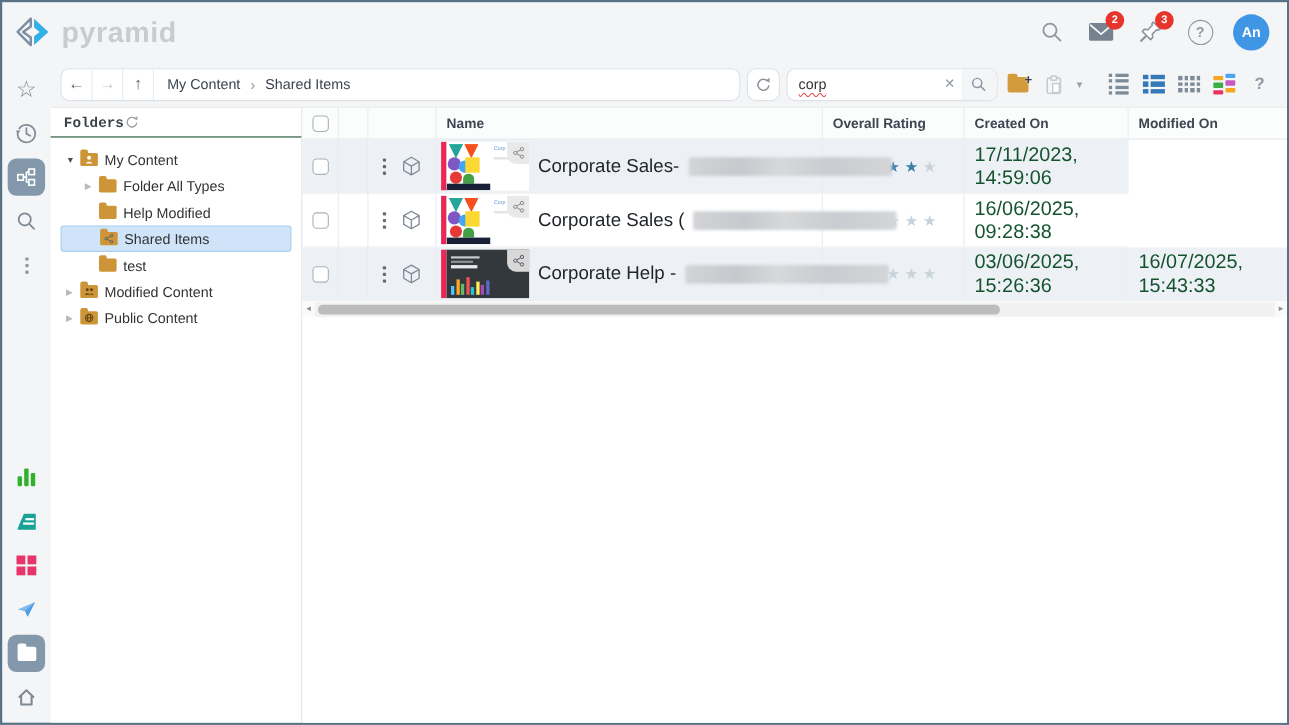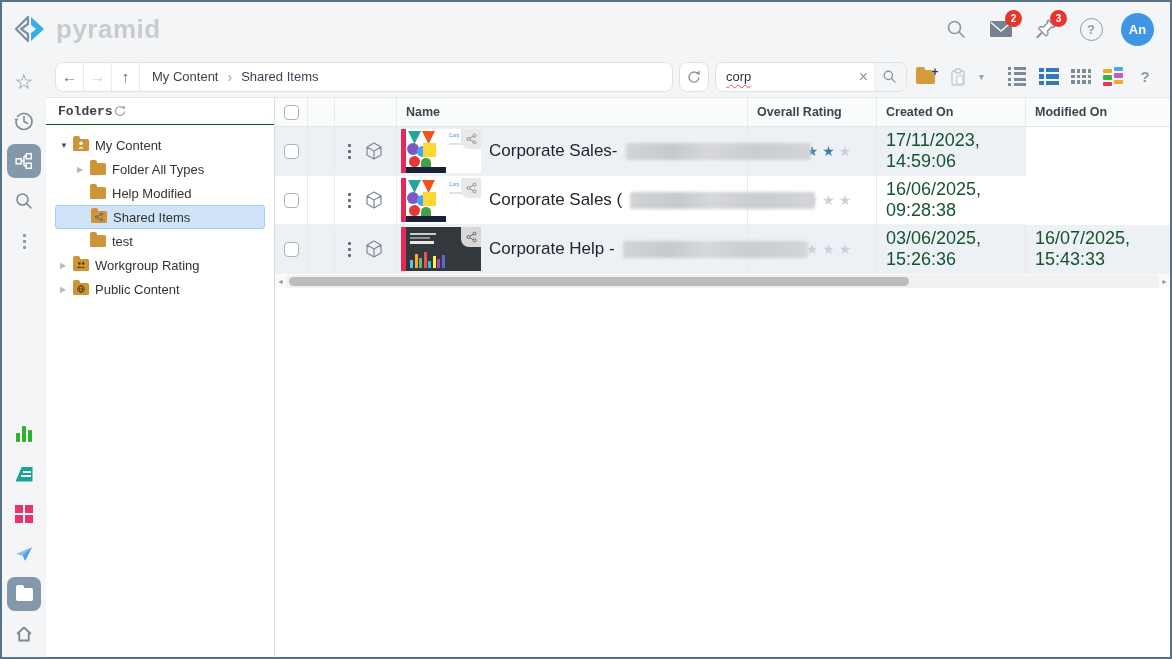--- a/index.html
+++ b/index.html
@@ -414,21 +414,21 @@
             <div class="titem">
               <span class="arr">▶</span>
               <span class="fold">
                 <svg width="10" height="8" viewBox="0 0 12 9">
                   <circle cx="4" cy="2.6" r="1.6" fill="#5d430f"></circle>
                     <path d="M1 8 Q4 4.8 7 8 Z" fill="#5d430f"></path>
                   <circle cx="8.6" cy="2.6" r="1.6" fill="#5d430f"></circle>
                     <path d="M6.4 8 Q8.6 5.2 11.2 8 Z" fill="#5d430f"></path>
                 </svg>
               </span>
-              <span class="lbl">Workgroup Rating</span>
+              <span class="lbl">Modified Content</span>
             </div>
 
             <div class="titem">
               <span class="arr">▶</span>
               <span class="fold">
                 <svg width="9" height="9" viewBox="0 0 10 10">
                   <circle cx="5" cy="5" r="3.8" fill="none" stroke="#5d430f" stroke-width="1"></circle>
                   <ellipse cx="5" cy="5" rx="1.7" ry="3.8" fill="none" stroke="#5d430f" stroke-width="1"></ellipse>
                   <line x1="1.2" y1="5" x2="8.8" y2="5" stroke="#5d430f" stroke-width="1"></line>
                 </svg>

